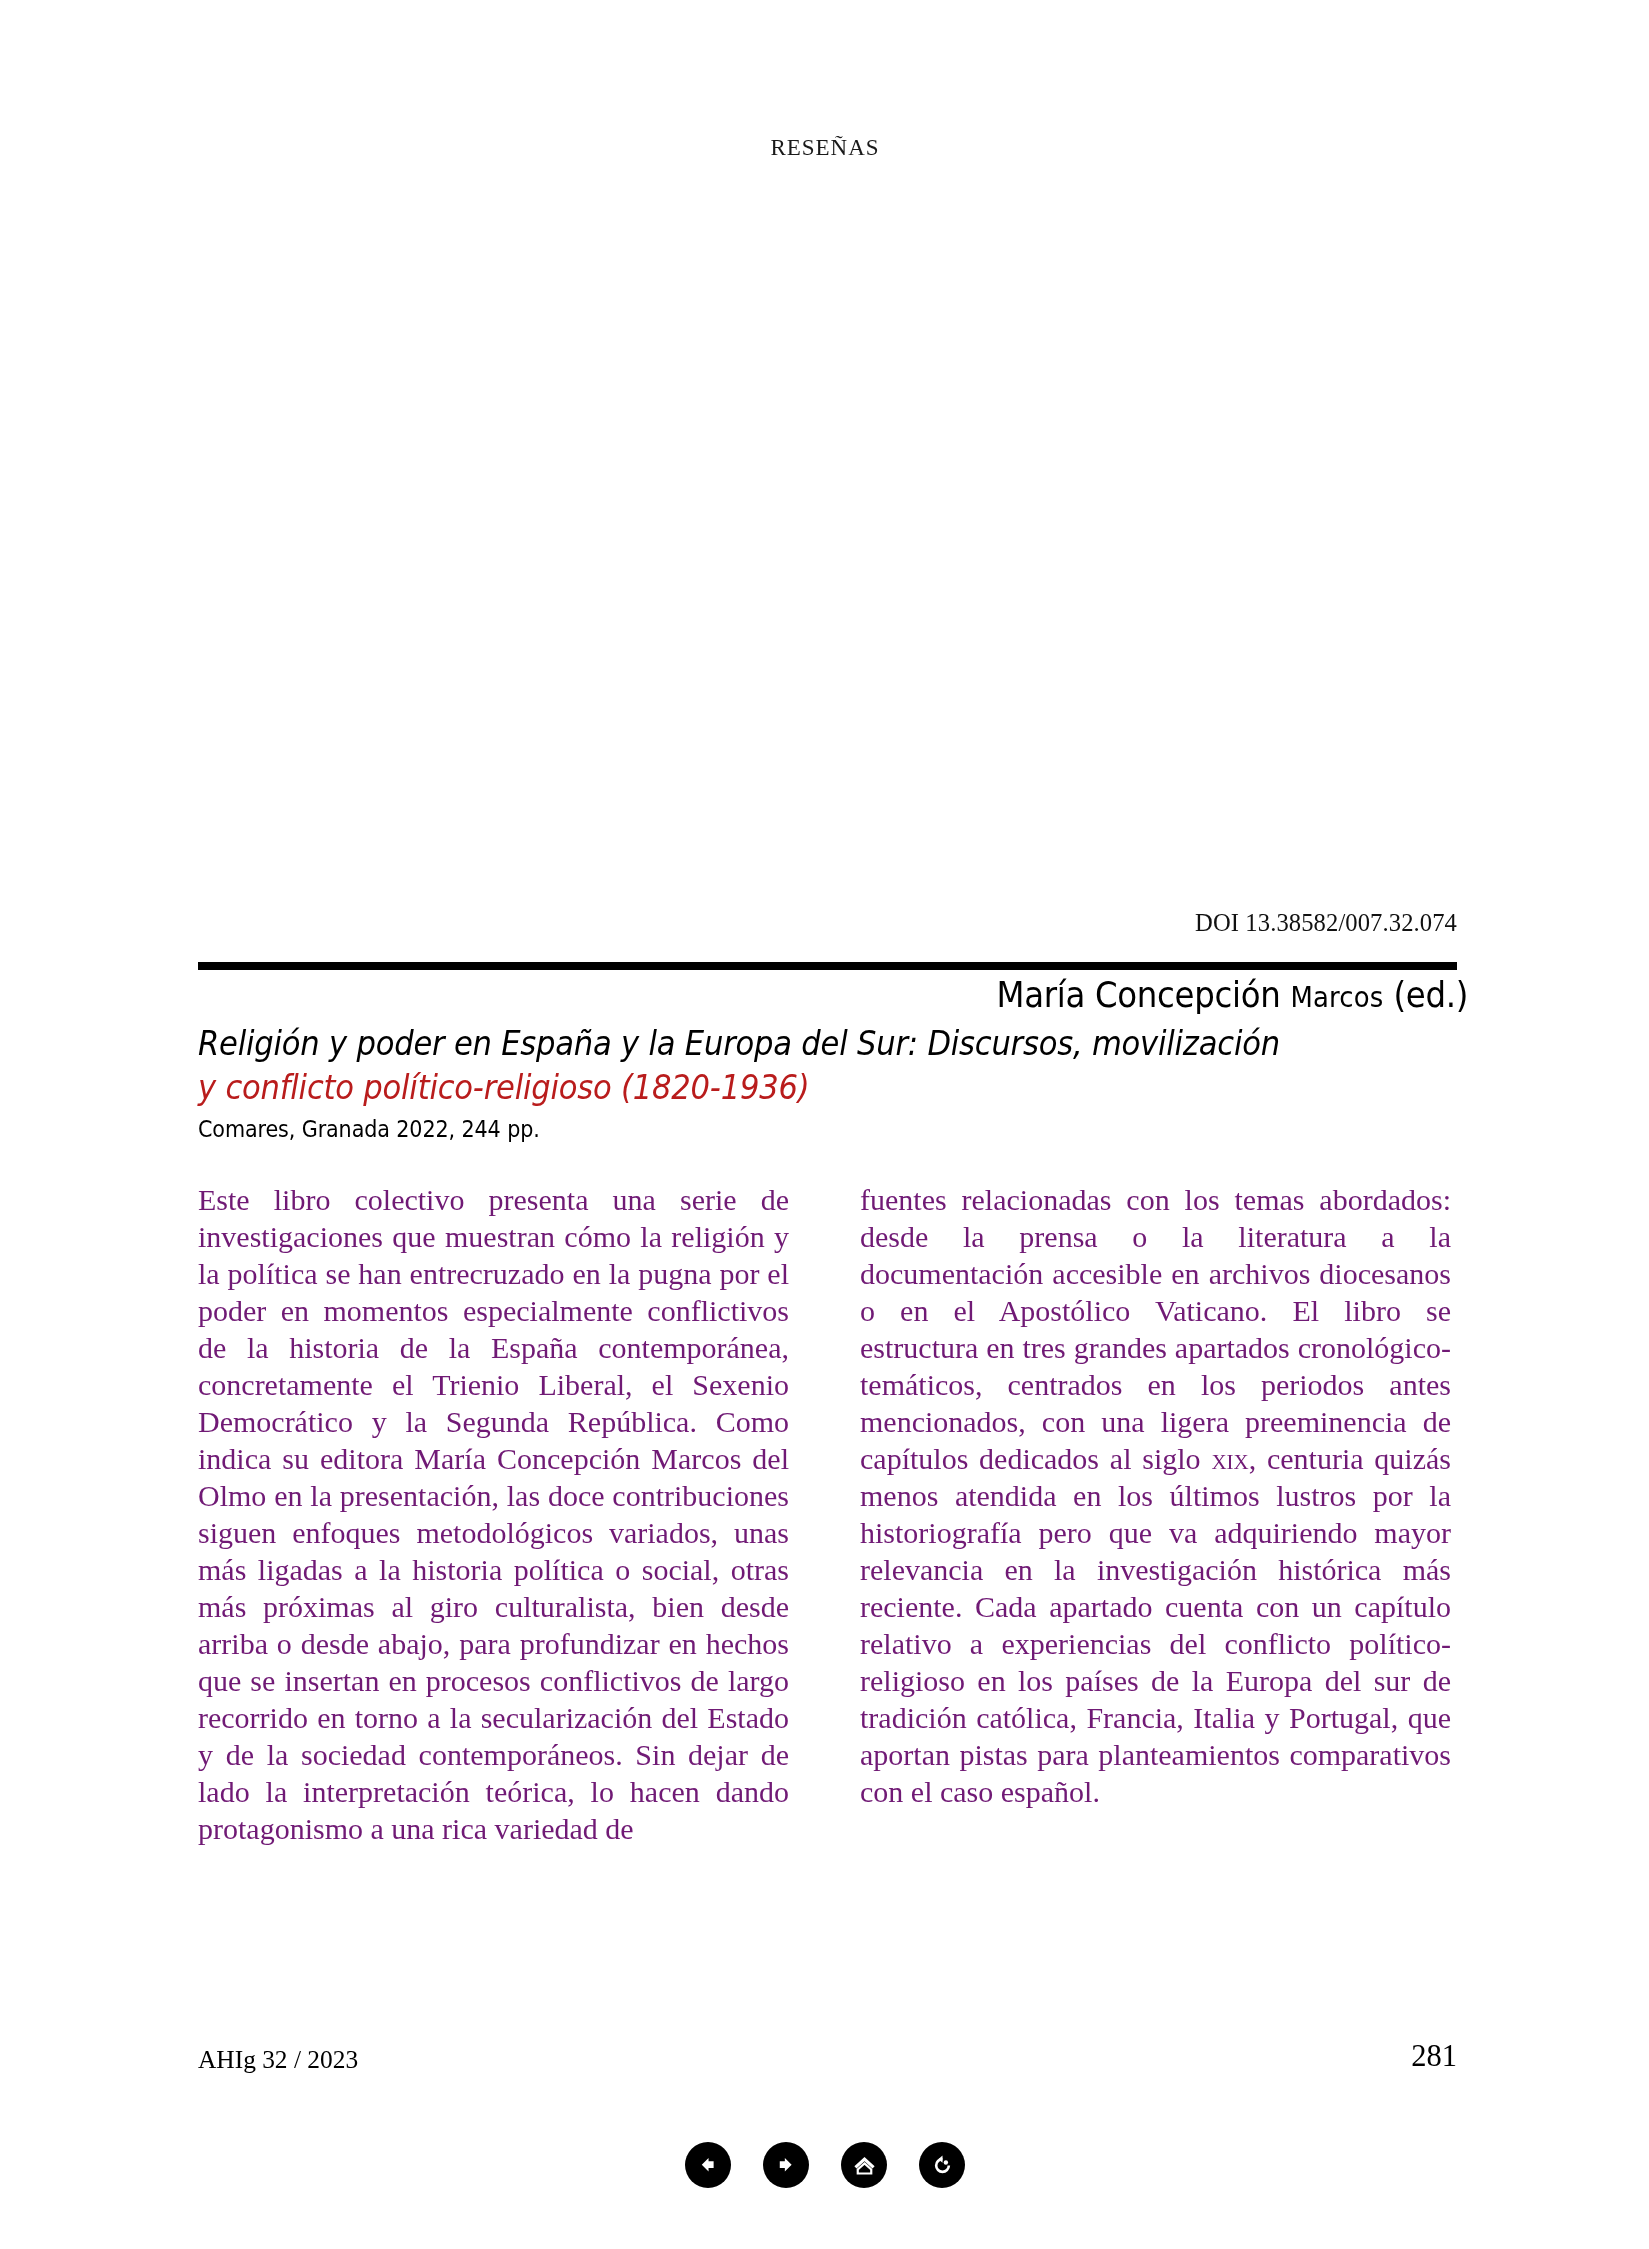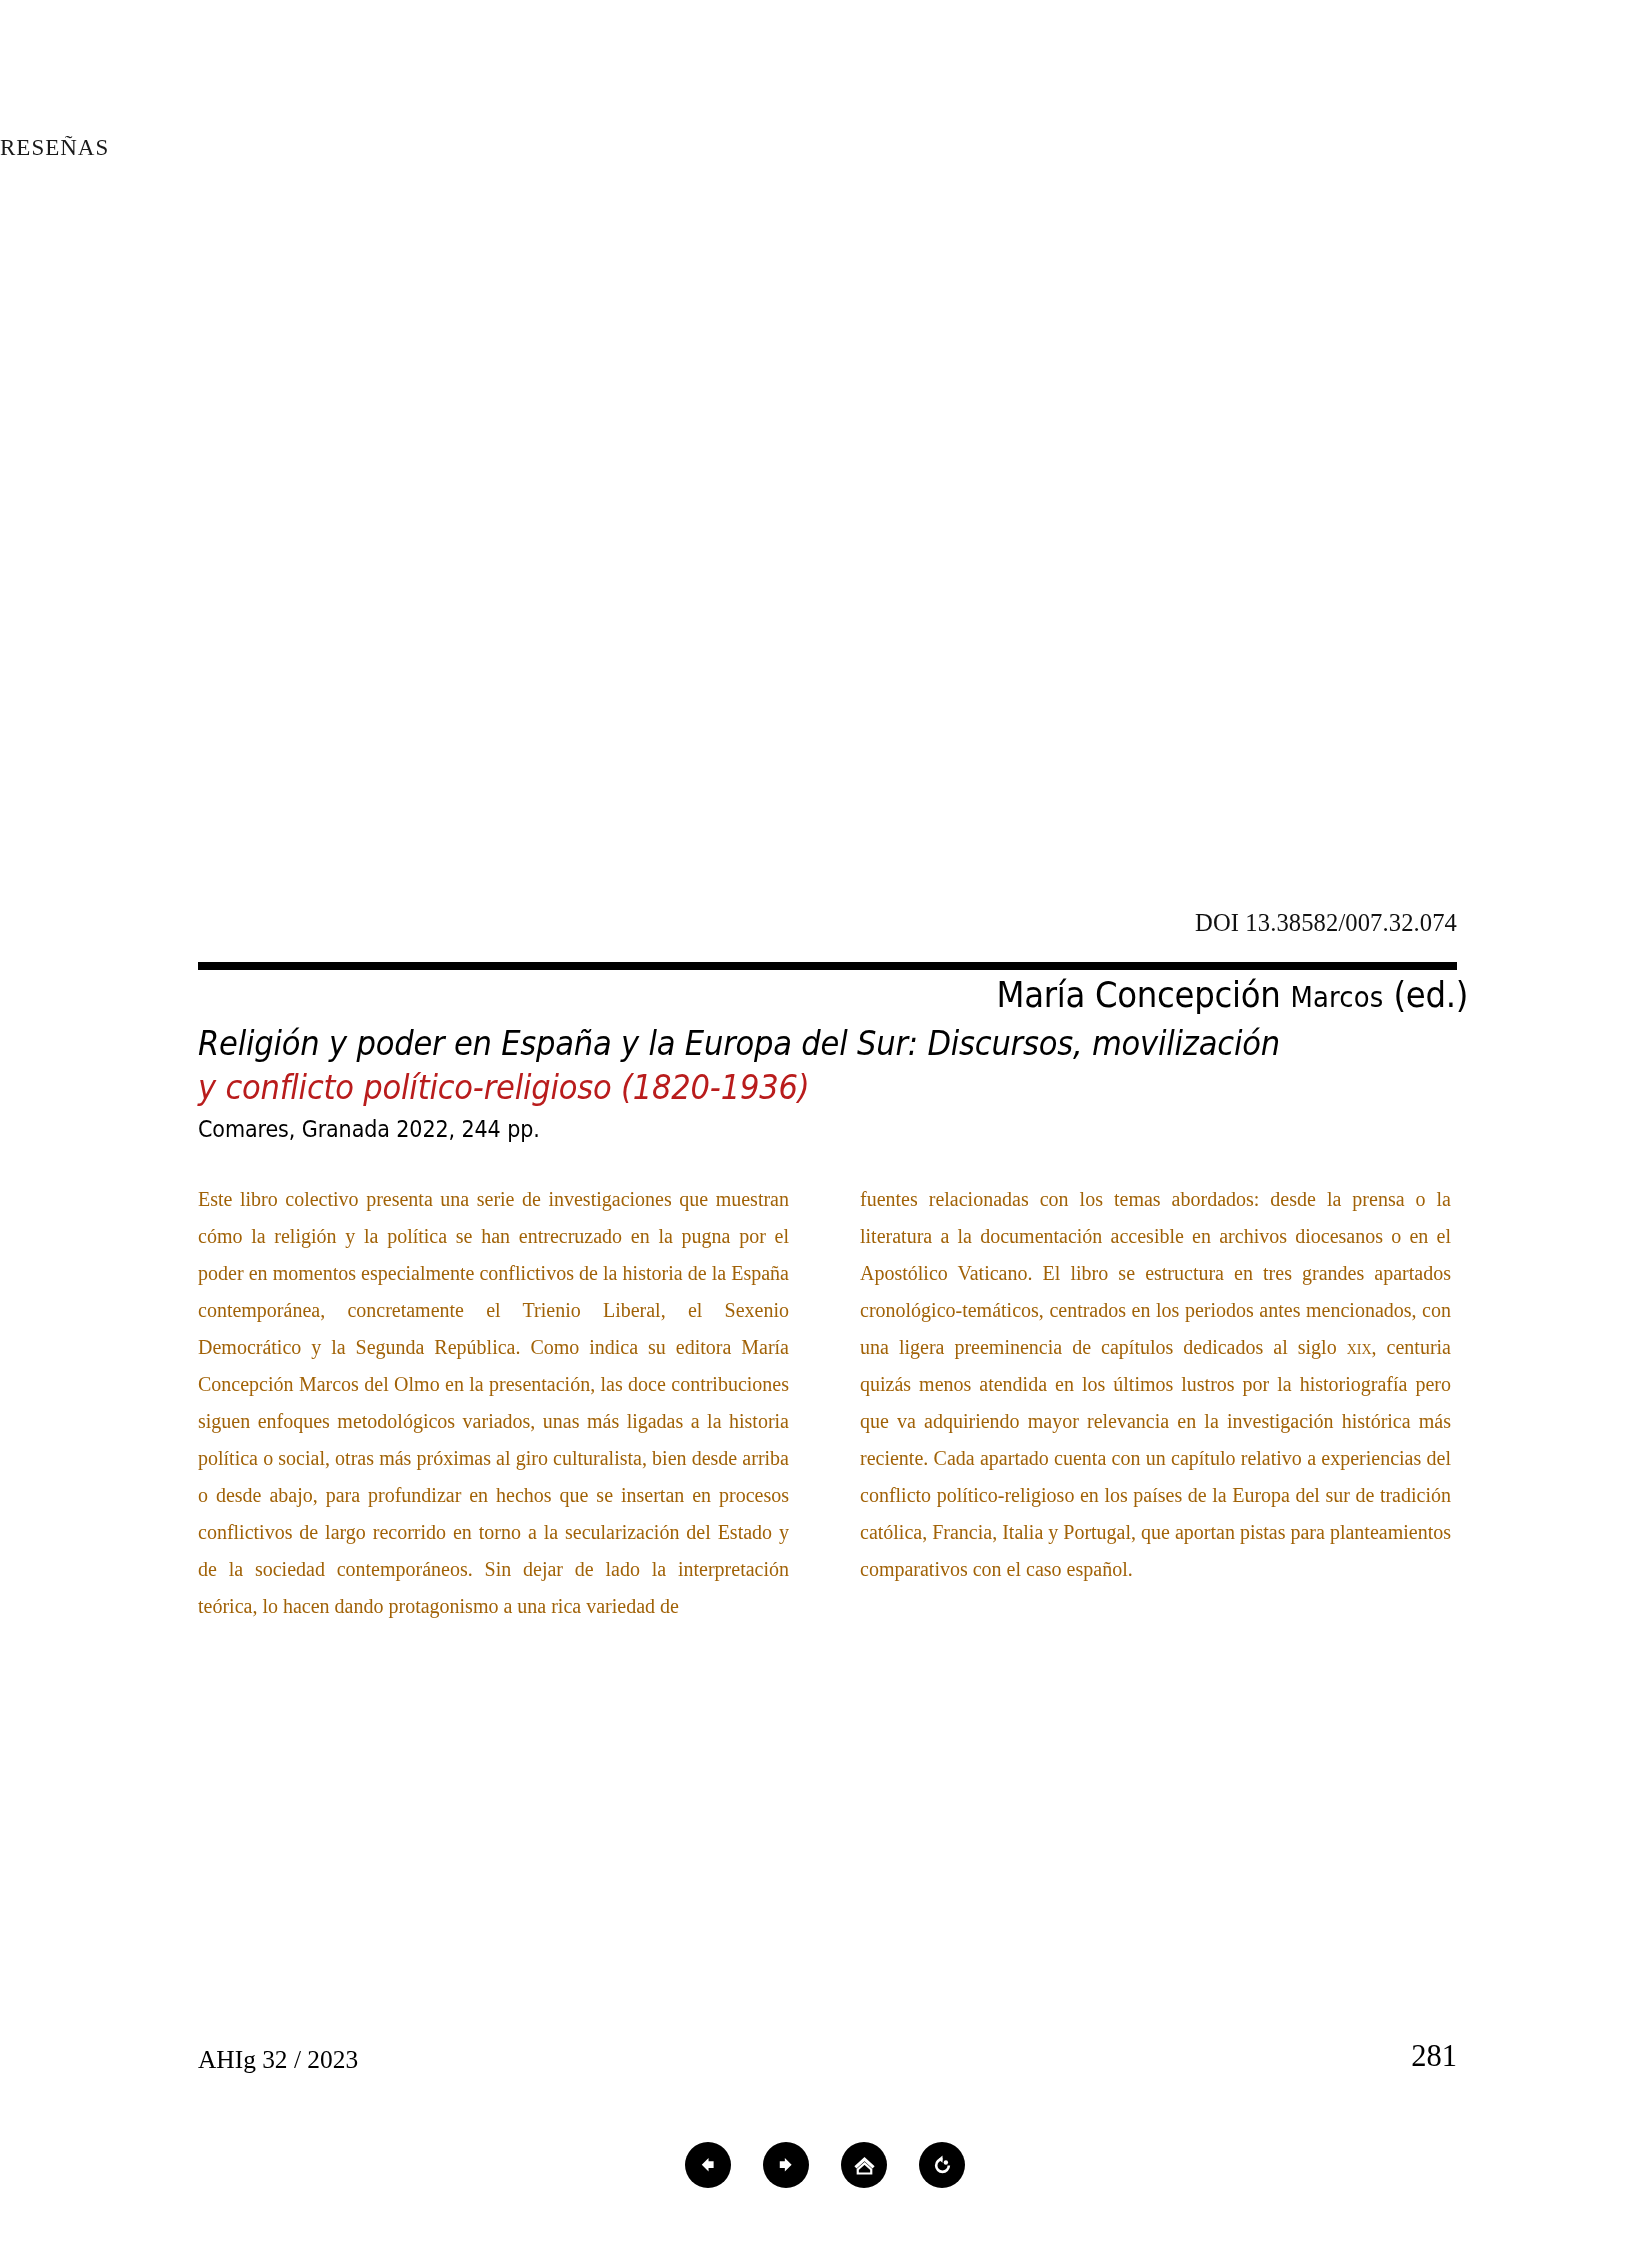--- a/index.html
+++ b/index.html
@@ -17,21 +17,21 @@
     font-family: "Liberation Serif", serif;
     color: #000000;
   }
 
   
   .running-head {
     position: absolute;
     left: 0;
     right: 0;
     top: 135px;
-    text-align: left;
+    text-align: center;
     font-family: "Liberation Serif", serif;
     font-size: 23px;
     letter-spacing: 1px;
     color: #1a1a1a;
   }
 
   
   .doi-line {
     position: absolute;
     right: 193px;
@@ -104,26 +104,26 @@
     position: absolute;
     left: 198px;
     top: 1181px;
     width: 1253px;
     display: flex;
     gap: 71px;
   }
   .col {
     width: 591px;
     font-family: "Liberation Serif", serif;
-    font-size: 20px;
+    font-size: 30px;
     line-height: 37px;
     text-align: justify;
     text-justify: inter-word;
     hyphens: manual;
-    color: #a16207;
+    color: #701a75;
   }
   .col p {
     margin: 0;
   }
   .col p.indent {
     text-indent: 37px;
   }
   .col .sc {
     font-variant: small-caps;
     font-size: 1.0em;

